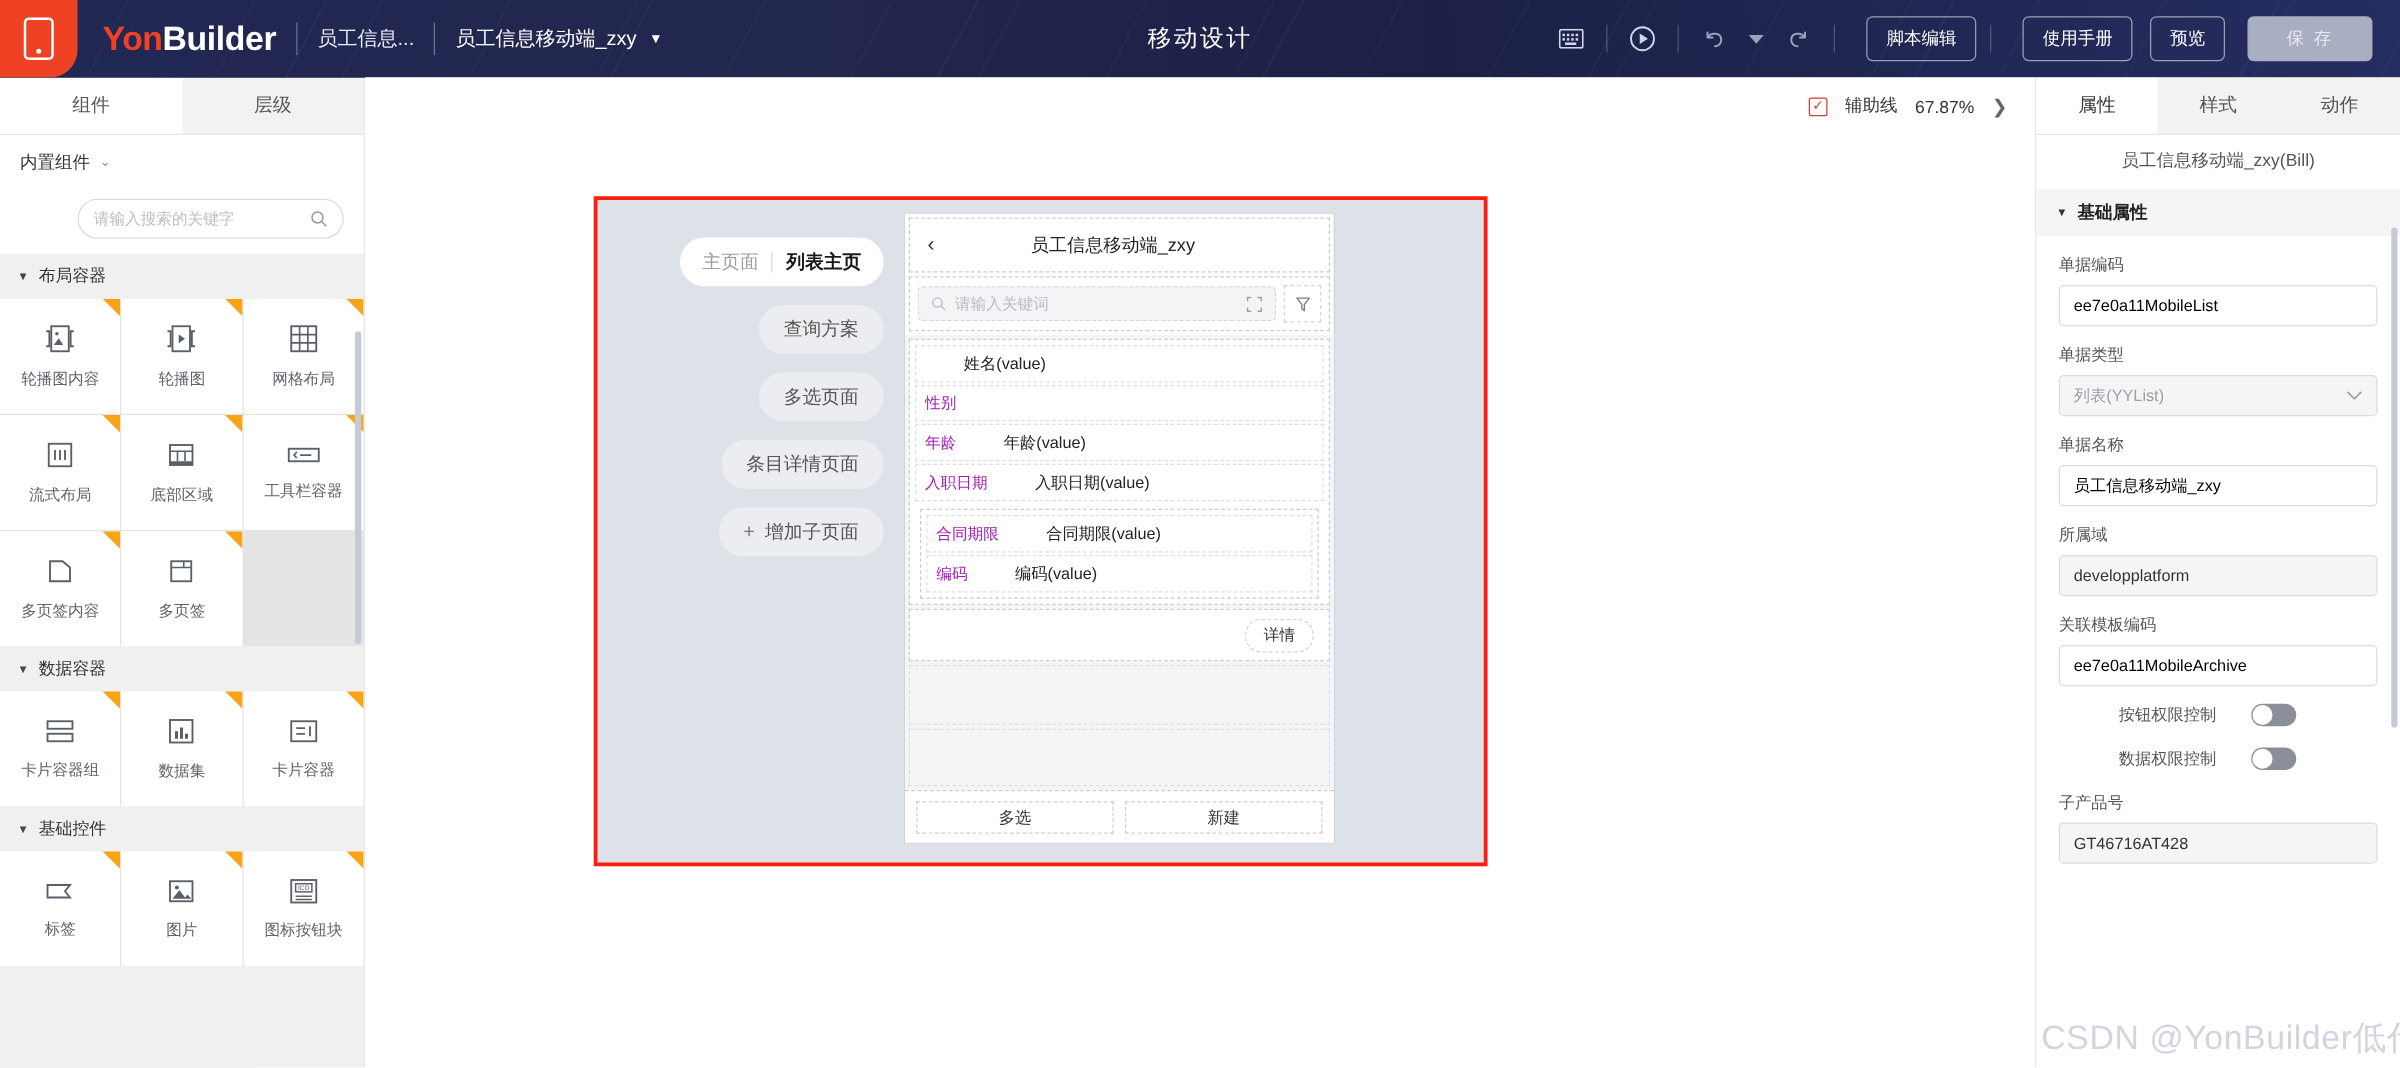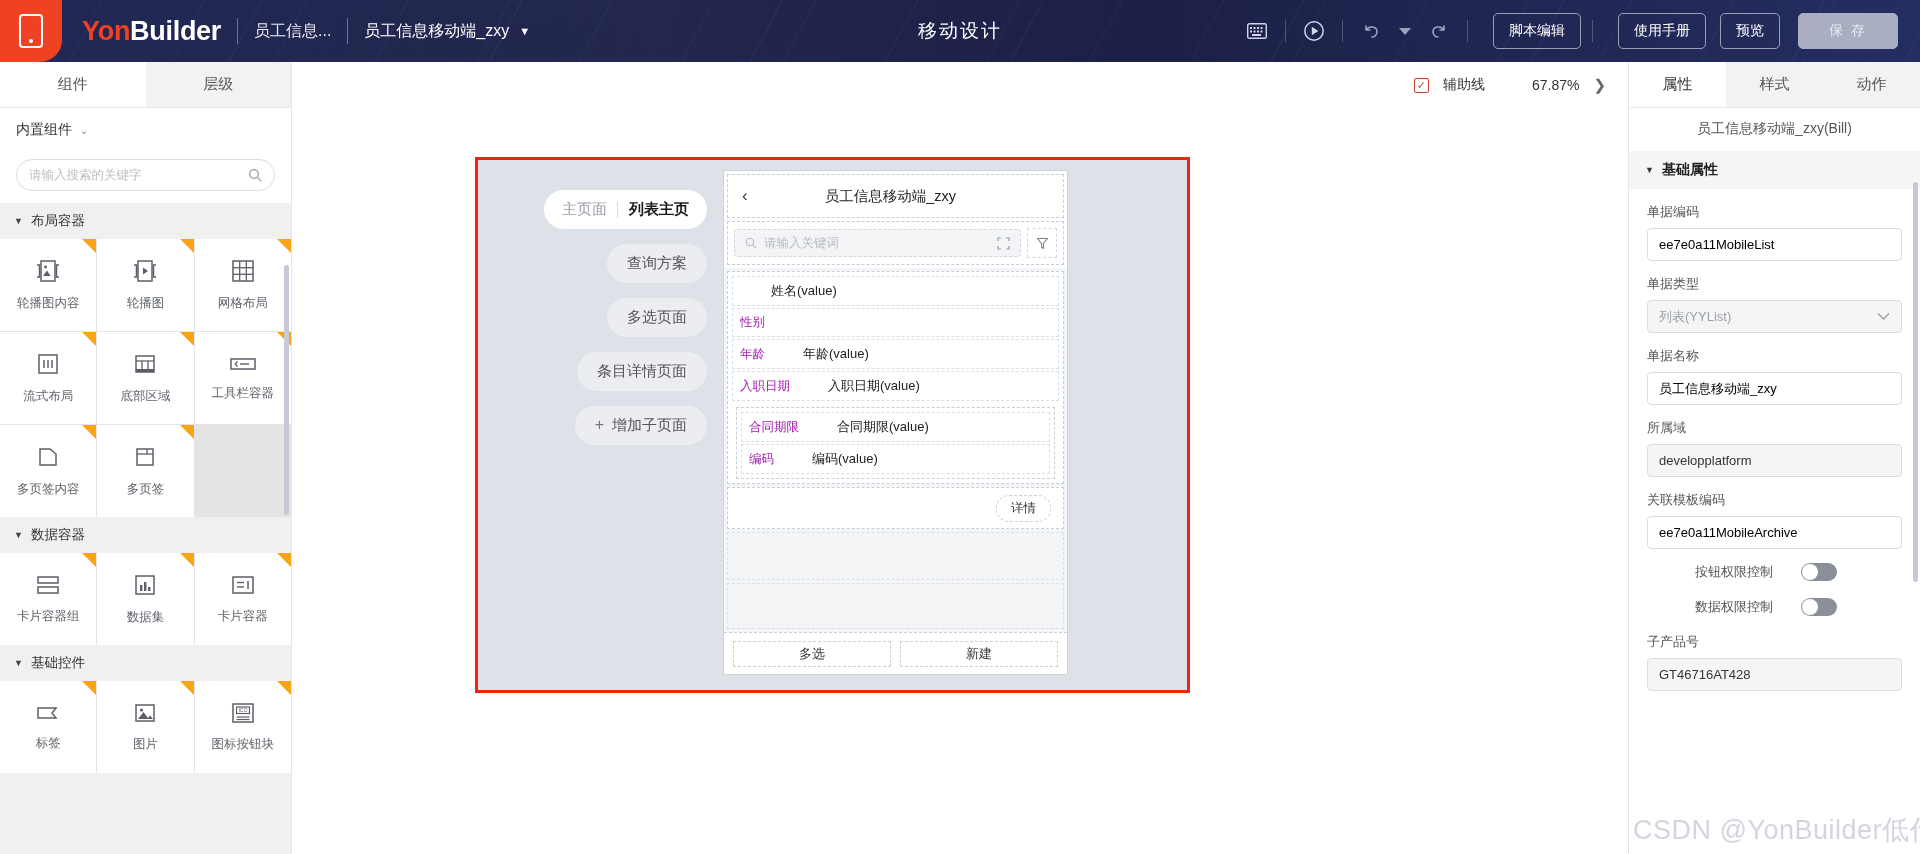--- a/index.html
+++ b/index.html
@@ -66,21 +66,21 @@
 
   
   .left { width:292px; flex:0 0 292px; background:#fff; display:flex; flex-direction:column;
      border-right:1px solid #e6e6e6; min-height:0;}
   .ltabs { display:flex; height:46px; flex:0 0 46px; }
   .ltab { flex:1; display:flex;align-items:center;justify-content:center; font-size:15px;
      color:#555; background:#fff; cursor:pointer; border-bottom:1px solid #e6e6e6;}
   .ltab.inactive { background:#f2f2f2; }
   .lsub { padding:13px 16px 8px; font-size:14px; color:#333; display:flex;align-items:center;gap:8px; cursor:pointer;}
   .lsub .chev { font-size:10px; color:#888;}
-  .searchwrap { padding:12px 16px 12px; }
+  .searchwrap { padding:12px 16px 12px;margin-left:46px; }
   .searchbox { height:32px; border:1px solid #dcdcdc; border-radius:16px; display:flex;align-items:center;
      padding:0 12px; }
   .searchbox input { border:none; outline:none; flex:1; font-size:12.5px; color:#333; background:transparent;
      font-family:inherit;}
   .searchbox input::placeholder { color:#bfbfbf; }
   .scrollarea { flex:1; overflow:hidden; position:relative; background:#f0f0f0; }
   .grp-title { padding:9px 14px; font-size:13.5px; color:#333; display:flex;align-items:center;gap:8px;
      background:#f0f0f0; cursor:pointer;}
   .grp-title .tri { font-size:9px; color:#444;}
   .comp-grid { display:grid; grid-template-columns:repeat(3,1fr); gap:1px; background:#e4e4e4;}
@@ -94,21 +94,21 @@
   .comp .clabel { font-size:12.5px; color:#5f646b; }
   .lscroll { position:absolute; right:2px; top:62px; width:5px; height:250px; border-radius:3px; background:#c6c9d6;}
 
   
   .canvaswrap { flex:1; display:flex; flex-direction:column; background:#fff; min-width:0; position:relative;}
   .canvastop { height:46px; flex:0 0 46px; display:flex; align-items:center; justify-content:flex-end;
      padding-right:22px; gap:14px; background:#fff; }
   .chk { width:15px;height:15px;border:1px solid #d23f31; border-radius:2px; color:#d23f31;
      display:flex;align-items:center;justify-content:center; font-size:11px; line-height:1;}
   .cktxt { font-size:14px; color:#333; }
-  .zoomtxt { font-size:14px; color:#333;margin-left:33px; }
+  .zoomtxt { font-size:14px; color:#333; }
   .zarrow { font-size:15px; color:#666; cursor:pointer; }
   .stage { flex:1; position:relative; background:#fff; }
   .redframe {
     position:absolute; left:183px; top:49px; width:715px; height:536px;
     border:3px solid #fc1f10; background:#dde1e8;
     display:flex; align-items:flex-start;
   }
   .pagelist { width:245px; padding-top:30px; display:flex; flex-direction:column; align-items:flex-end;
      gap:15px; padding-right:16px;}
   .pill { background:#ebedf1; border-radius:20px; padding:10px 20px; font-size:15px; color:#555;

